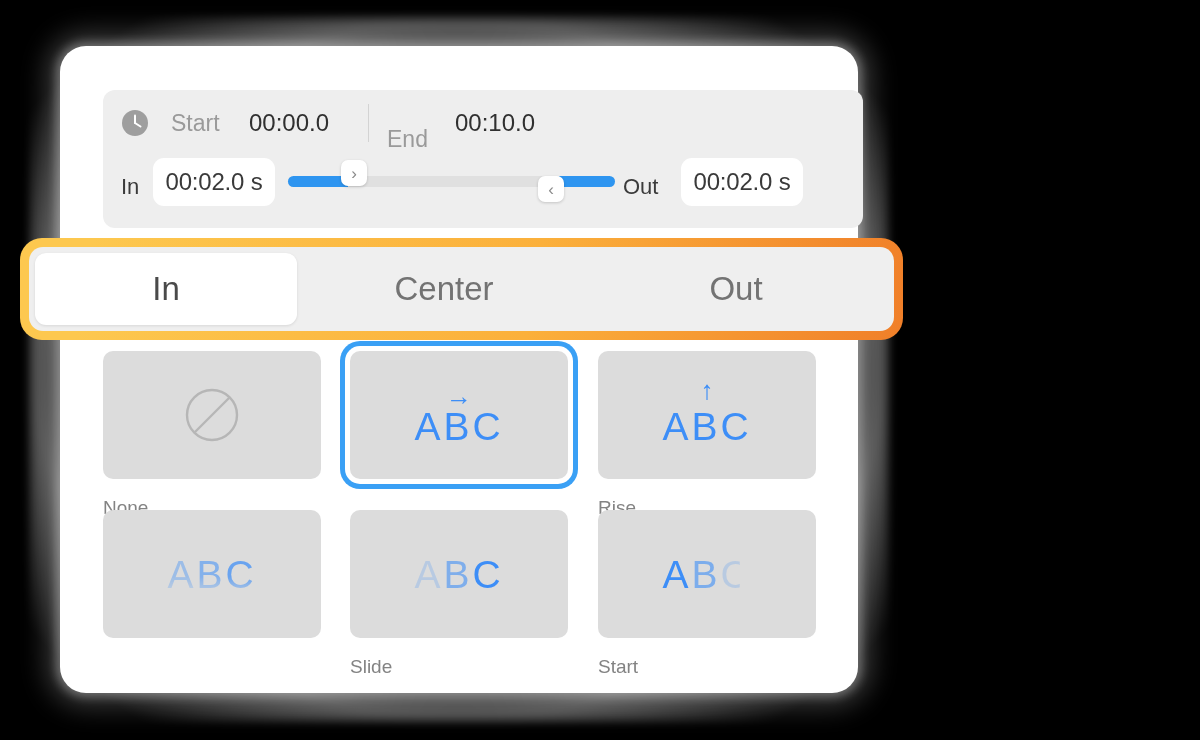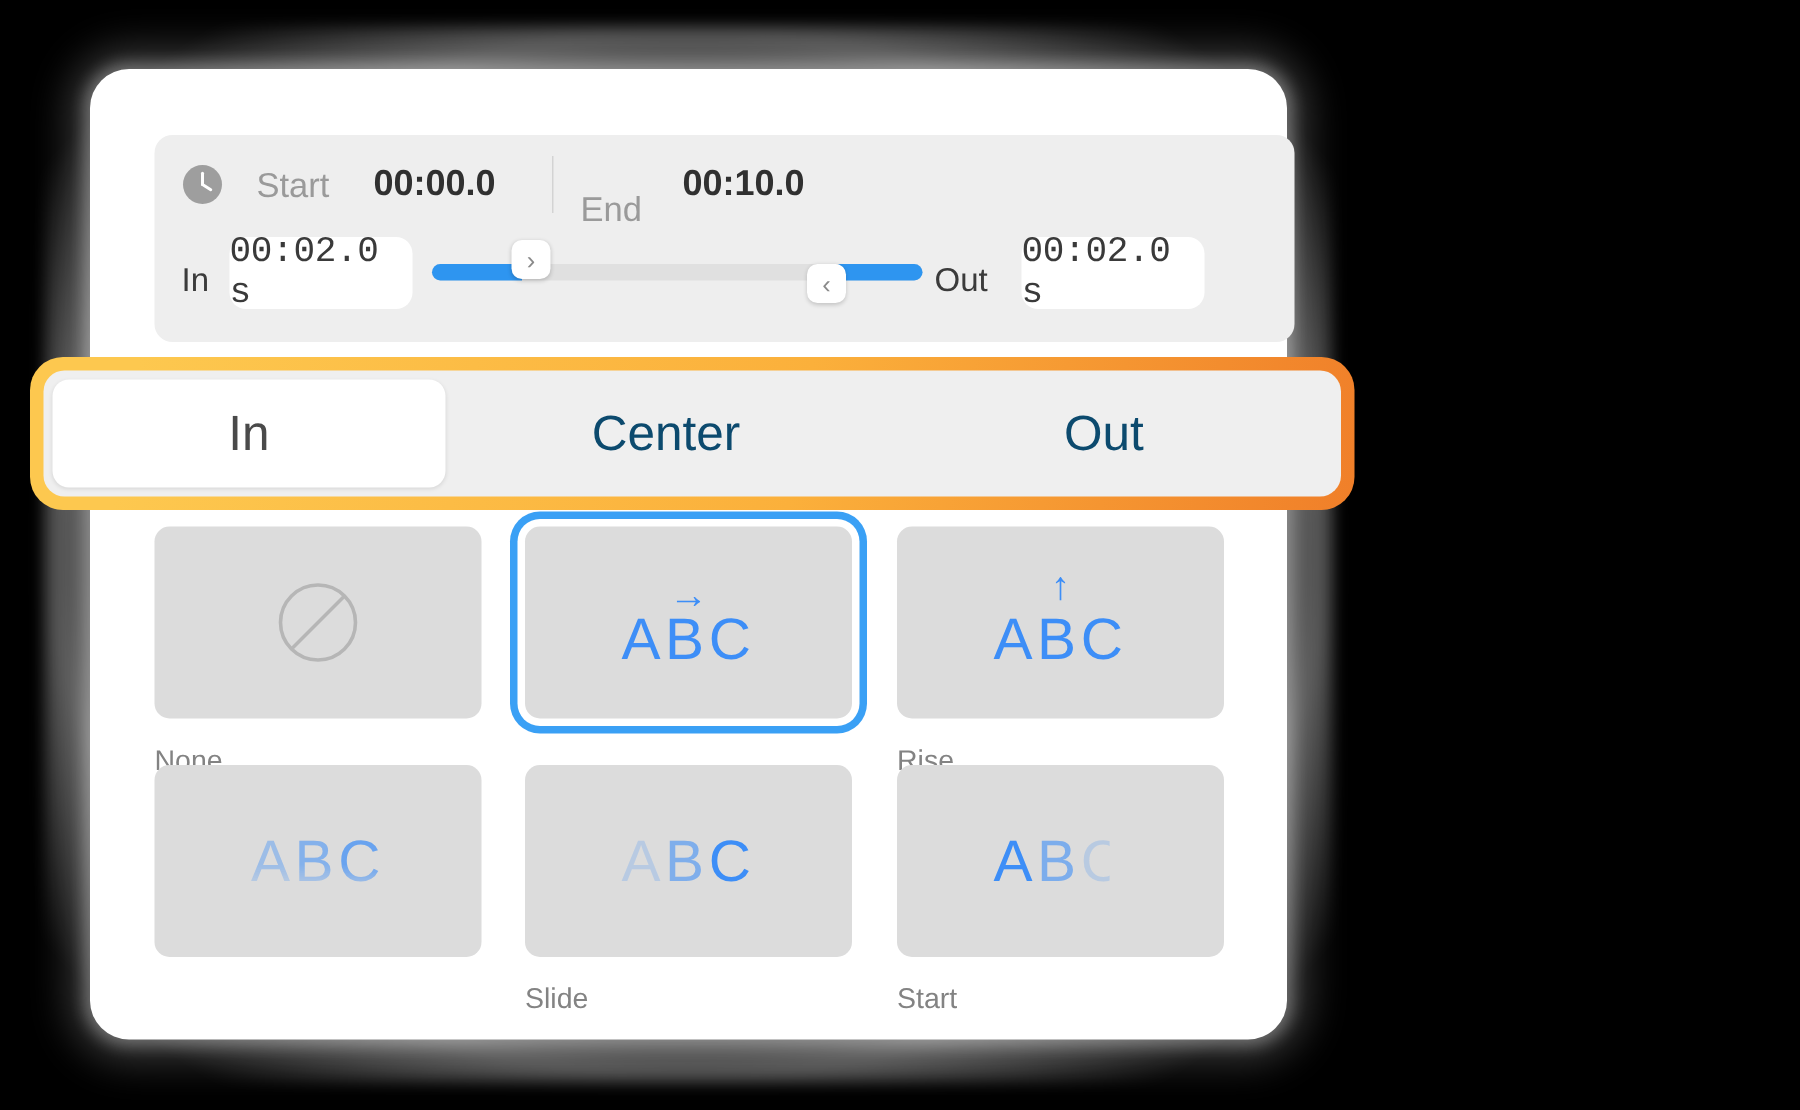--- a/index.html
+++ b/index.html
@@ -62,21 +62,21 @@
   }
 
   .tl-label {
     color: #9a9a9a;
     font-size: 23px;
     font-weight: 400;
   }
   .tl-value {
     color: #303030;
     font-size: 24px;
-    font-weight: 700;
+    font-weight: 400;
   }
 
   #start-label { position: absolute; left: 68px;  top: 20px; }
   #start-value { position: absolute; left: 146px; top: 19px; }
   #tl-divider {
     position: absolute;
     left: 265px; top: 14px;
     width: 1px; height: 38px;
     background: #d3d3d3;
   }
@@ -91,21 +91,20 @@
   #in-field {
     position: absolute; left: 50px; top: 68px;
     width: 122px; height: 48px;
     background: #ffffff;
     border-radius: 11px;
     display: flex; align-items: center; justify-content: center;
   }
   #in-field span, #out-field span {
     color: #3a3a3a; font-size: 24px; font-weight: 400;
     letter-spacing: -0.2px;
-    font-family: Liberation Mono, monospace;
   }
 
   #out-label {
     position: absolute; left: 520px; top: 84px;
     color: #3b3b3b; font-size: 22px;
   }
   #out-field {
     position: absolute; left: 578px; top: 68px;
     width: 122px; height: 48px;
     background: #ffffff;
@@ -178,21 +177,21 @@
   }
 
   .seg-item {
     position: absolute;
     top: 6px;
     height: calc(100% - 12px);
     display: flex;
     align-items: center;
     justify-content: center;
     font-size: 33px;
-    color: #0c4a6e;
+    color: #737373;
     border-radius: 11px;
   }
   .seg-item.active {
     background: #ffffff;
     color: #4a4a4a;
     box-shadow: 0 1px 3px rgba(0,0,0,0.10);
   }
   #seg-in     { left: 6px;   width: 262px; }
   #seg-center { left: 270px; width: 290px; }
   #seg-out    { left: 562px; width: 290px; }

